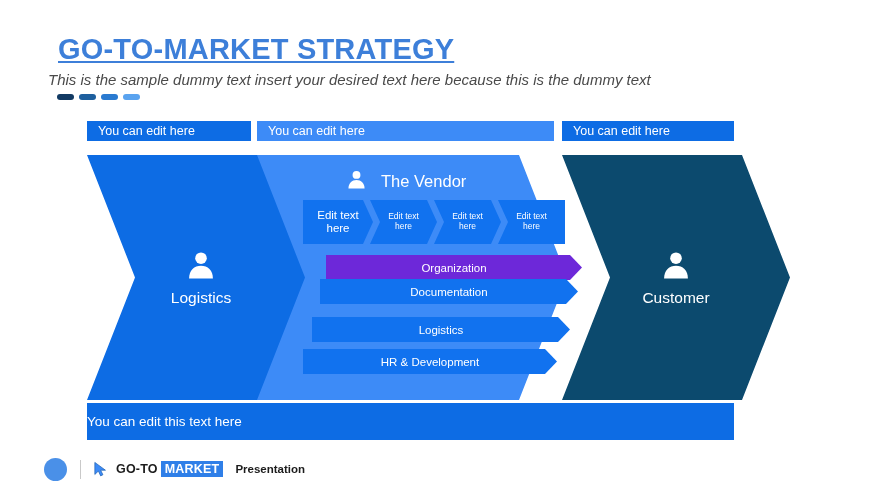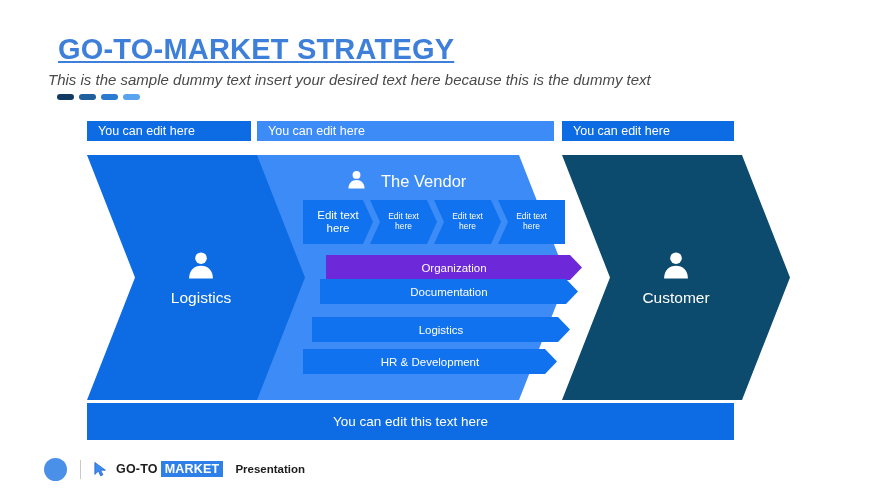--- a/index.html
+++ b/index.html
@@ -100,21 +100,21 @@
     clip-path:polygon(0 0, 246px 0, 258px 50%, 246px 100%, 0 100%);}
   #arrow-row-2{left:312px;top:317px;width:258px;
     clip-path:polygon(0 0, 246px 0, 258px 50%, 246px 100%, 0 100%);}
   #arrow-row-3{left:303px;top:349px;width:254px;
     clip-path:polygon(0 0, 242px 0, 254px 50%, 242px 100%, 0 100%);}
 
   
   #bottom-bar{
     position:absolute;left:87px;top:403px;width:647px;height:37px;
     background:#0d6ce4;color:#fff;font-size:13.5px;
-    display:flex;align-items:center;justify-content:center;
+    display:flex;align-items:center;justify-content:flex-start;
   }
 
   
   .footer{position:absolute;left:44px;top:452px;height:34px;
           display:flex;align-items:center;text-align:center;}
   .footer-dot{width:23px;height:23px;border-radius:50%;background:#4a90e8;}
   .footer-div{width:1px;height:19px;background:#c9c9c9;margin:0 11px 0 13px;}
   .cursor-ico{margin-right:7px;display:block;}
   .brand{font-size:12.5px;font-weight:bold;color:#1c1c1c;letter-spacing:.2px;}
   .brand-hl{background:#2f7fe8;color:#fff;padding:1px 4px;margin-left:3px;}

